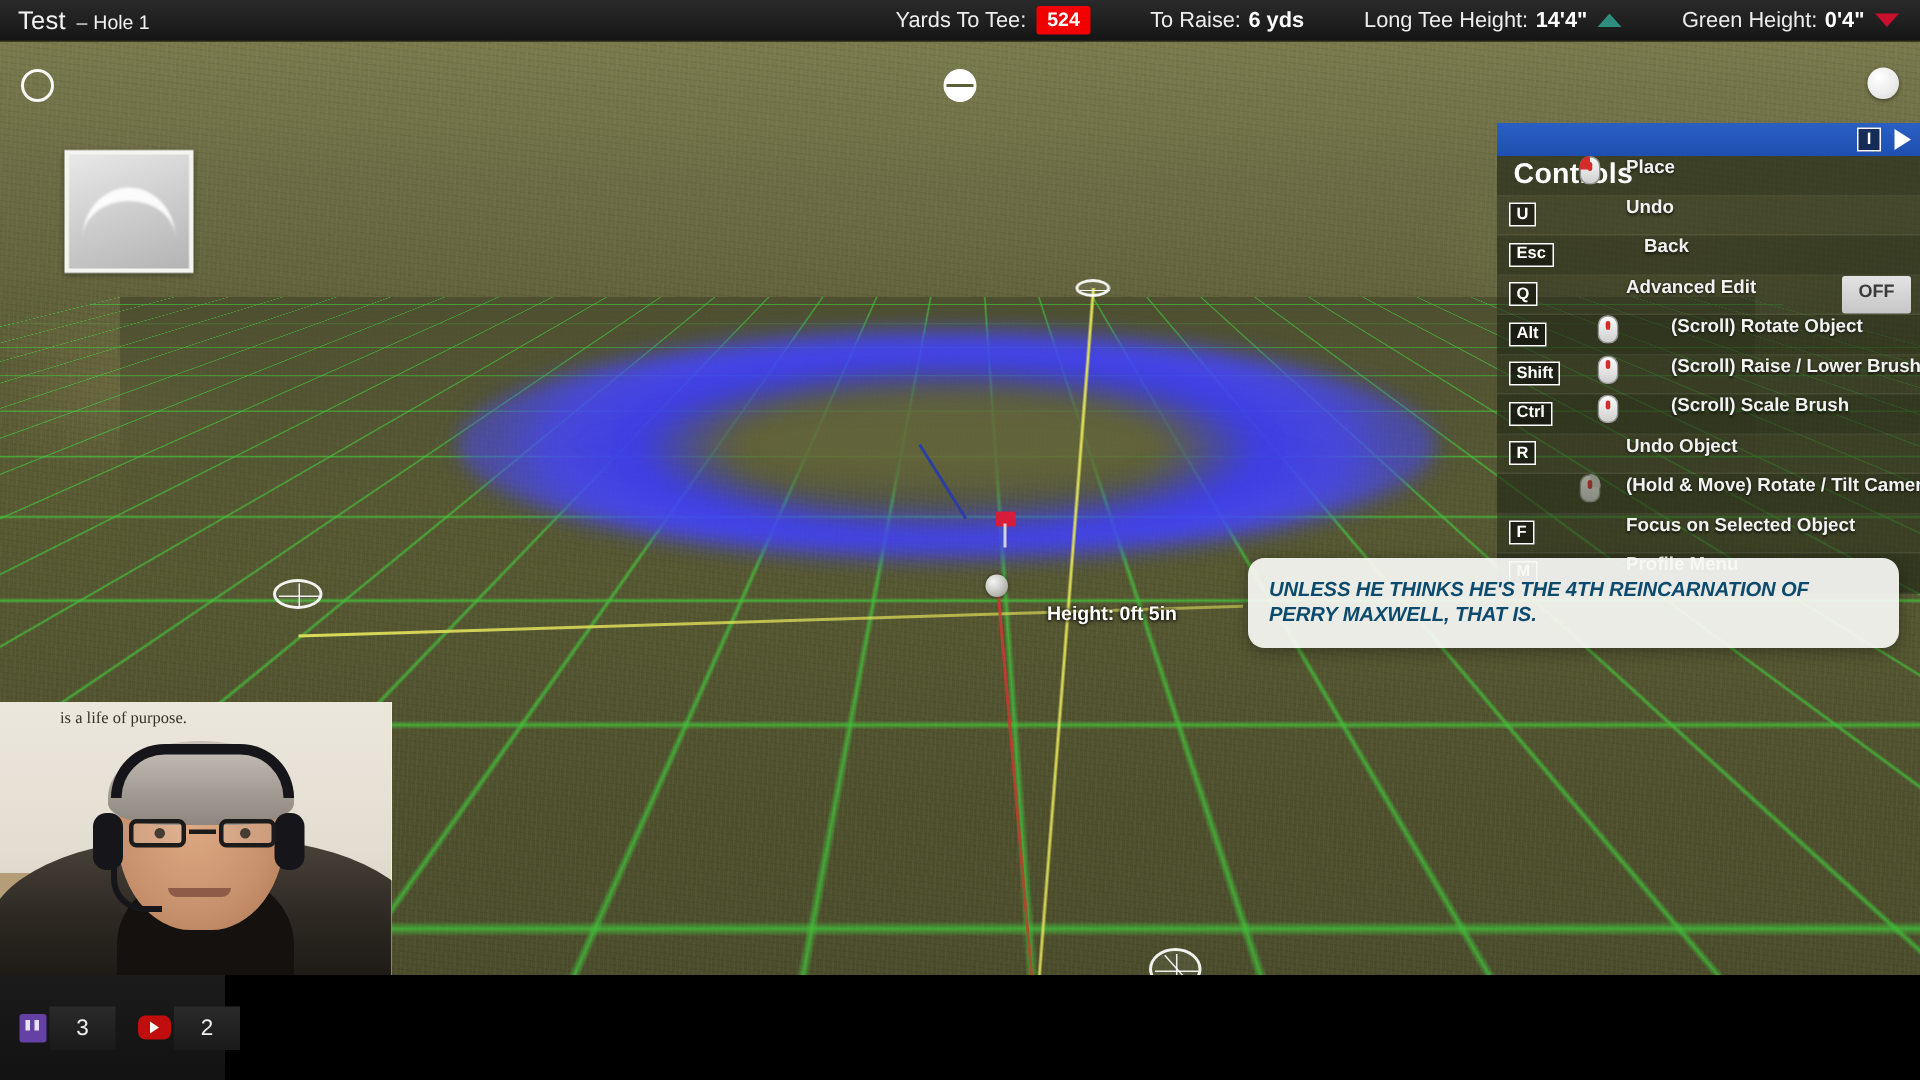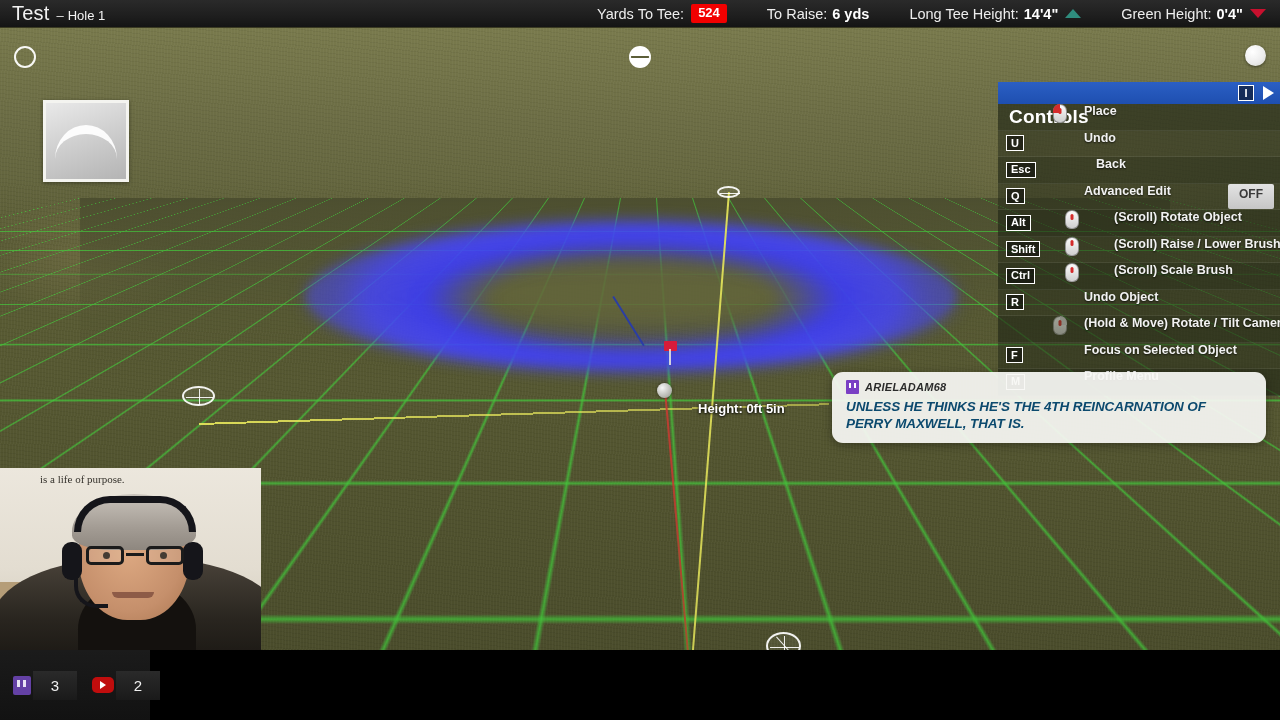--- a/index.html
+++ b/index.html
@@ -10,21 +10,21 @@
   #app { position: relative; width: 1280px; height: 720px; background: #000; }
 
   
   .topbar {
     position: absolute; left: 0; top: 0; width: 1280px; height: 28px;
     background: linear-gradient(180deg,#2a2a2a 0%,#1e1e1e 60%,#141414 100%);
     border-bottom: 1px solid #3a3a22;
     display: flex; align-items: center; color: #fff; z-index: 40;
   }
   .hdr-left { display: flex; align-items: baseline; padding-left: 12px; }
-  .hdr-title { font-size: 20px; font-weight: 400; letter-spacing: .2px; color: #f2f2f2; }
+  .hdr-title { font-size: 17px; font-weight: 400; letter-spacing: .2px; color: #f2f2f2; }
   .hdr-dash { font-size: 13px; margin-left: 7px; color: #e4e4e4; }
   .hdr-hole { font-size: 13px; margin-left: 4px; color: #f2f2f2; }
   .hdr-stats { margin-left: auto; display: flex; align-items: center; padding-right: 14px; }
   .stat { display: flex; align-items: center; font-size: 14.5px; margin-left: 40px; white-space: nowrap; }
   .stat-label { color: #ededed; font-weight: 400; }
   .stat-val { color: #fff; font-weight: bold; margin-left: 5px; }
   .stat-badge {
     background: #f20000; color: #fff; font-weight: bold; font-size: 13px;
     padding: 1px 7px 2px; margin-left: 7px; border-radius: 2px; line-height: 1.25;
   }
@@ -566,24 +566,20 @@
           <div class="ctrl-keycell">
             <span class="key-badge">M</span>
           </div>
           <div class="ctrl-mousecell"></div>
           <div class="ctrl-label">Profile Menu</div>
         </div>
       </div>
   </div>
 
   <div class="chat-toast">
-    <div class="chat-user">
-      <span class="twitch-glyph"></span>
-      <span class="chat-name">ARIELADAM68</span>
-    </div>
     <div class="chat-msg">UNLESS HE THINKS HE'S THE 4TH REINCARNATION OF PERRY MAXWELL, THAT IS.</div>
   </div>
 
   <div class="webcam">
     <div class="cam-wall"></div>
     <div class="cam-wallseam"></div>
     <div class="cam-caption">is a life of purpose.</div>
     <div class="cam-body"></div>
     <div class="cam-shirt"></div>
     <div class="cam-neck"></div>

